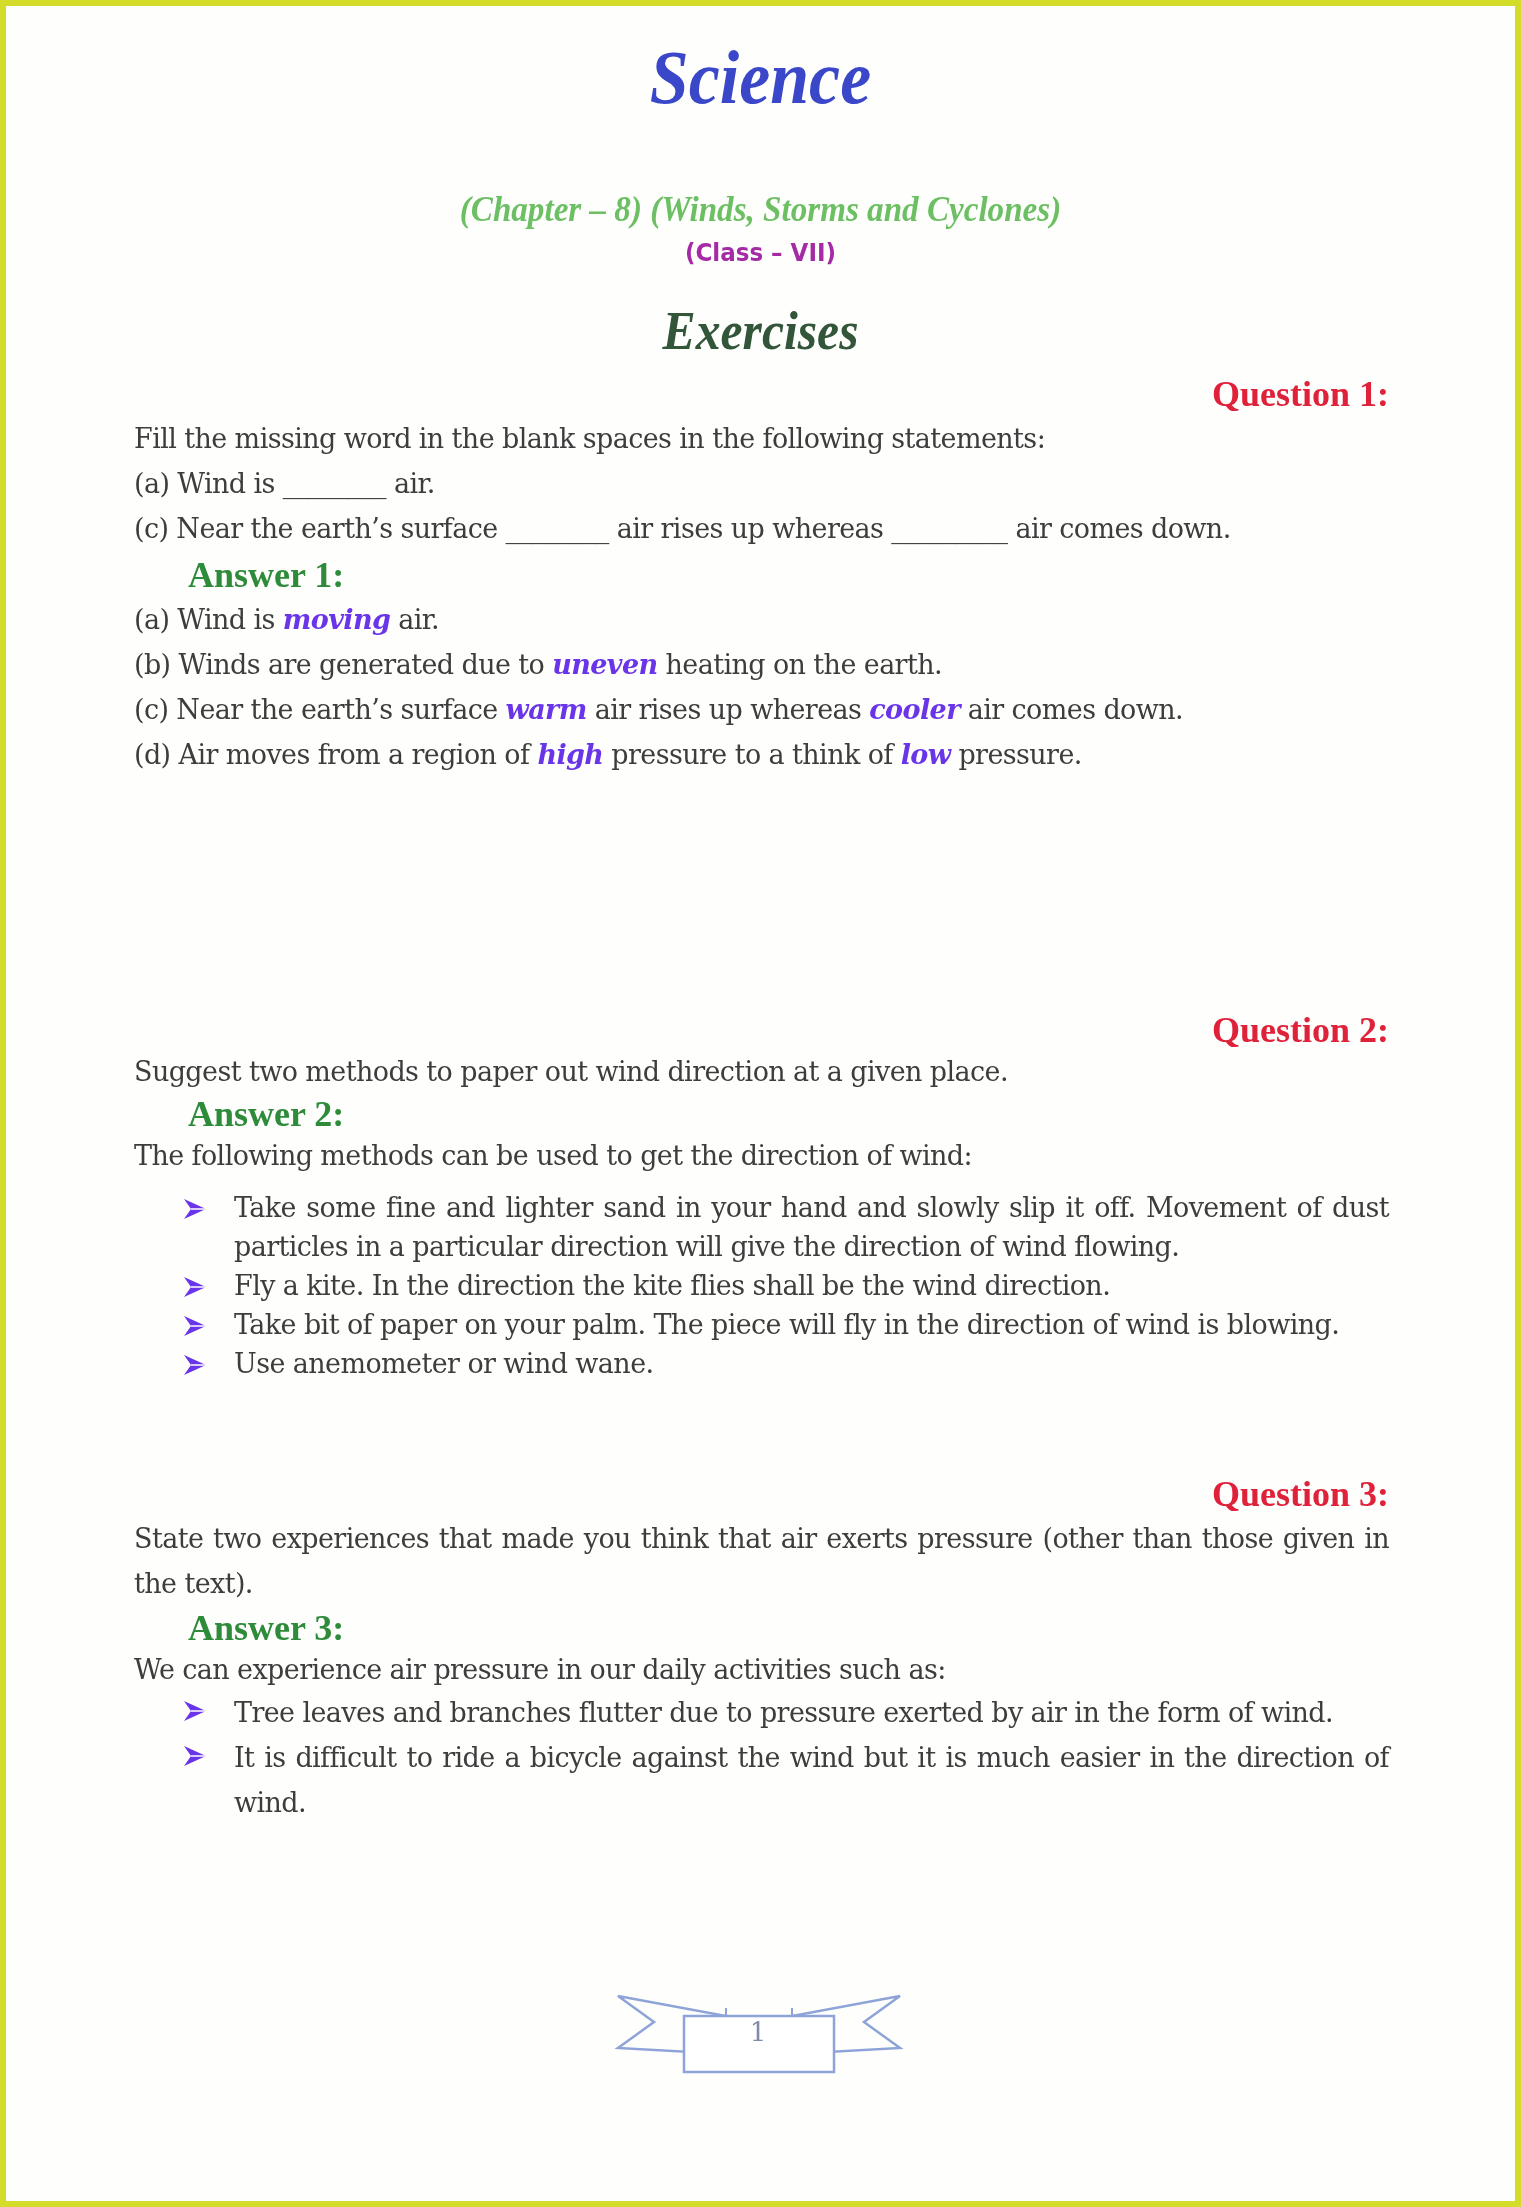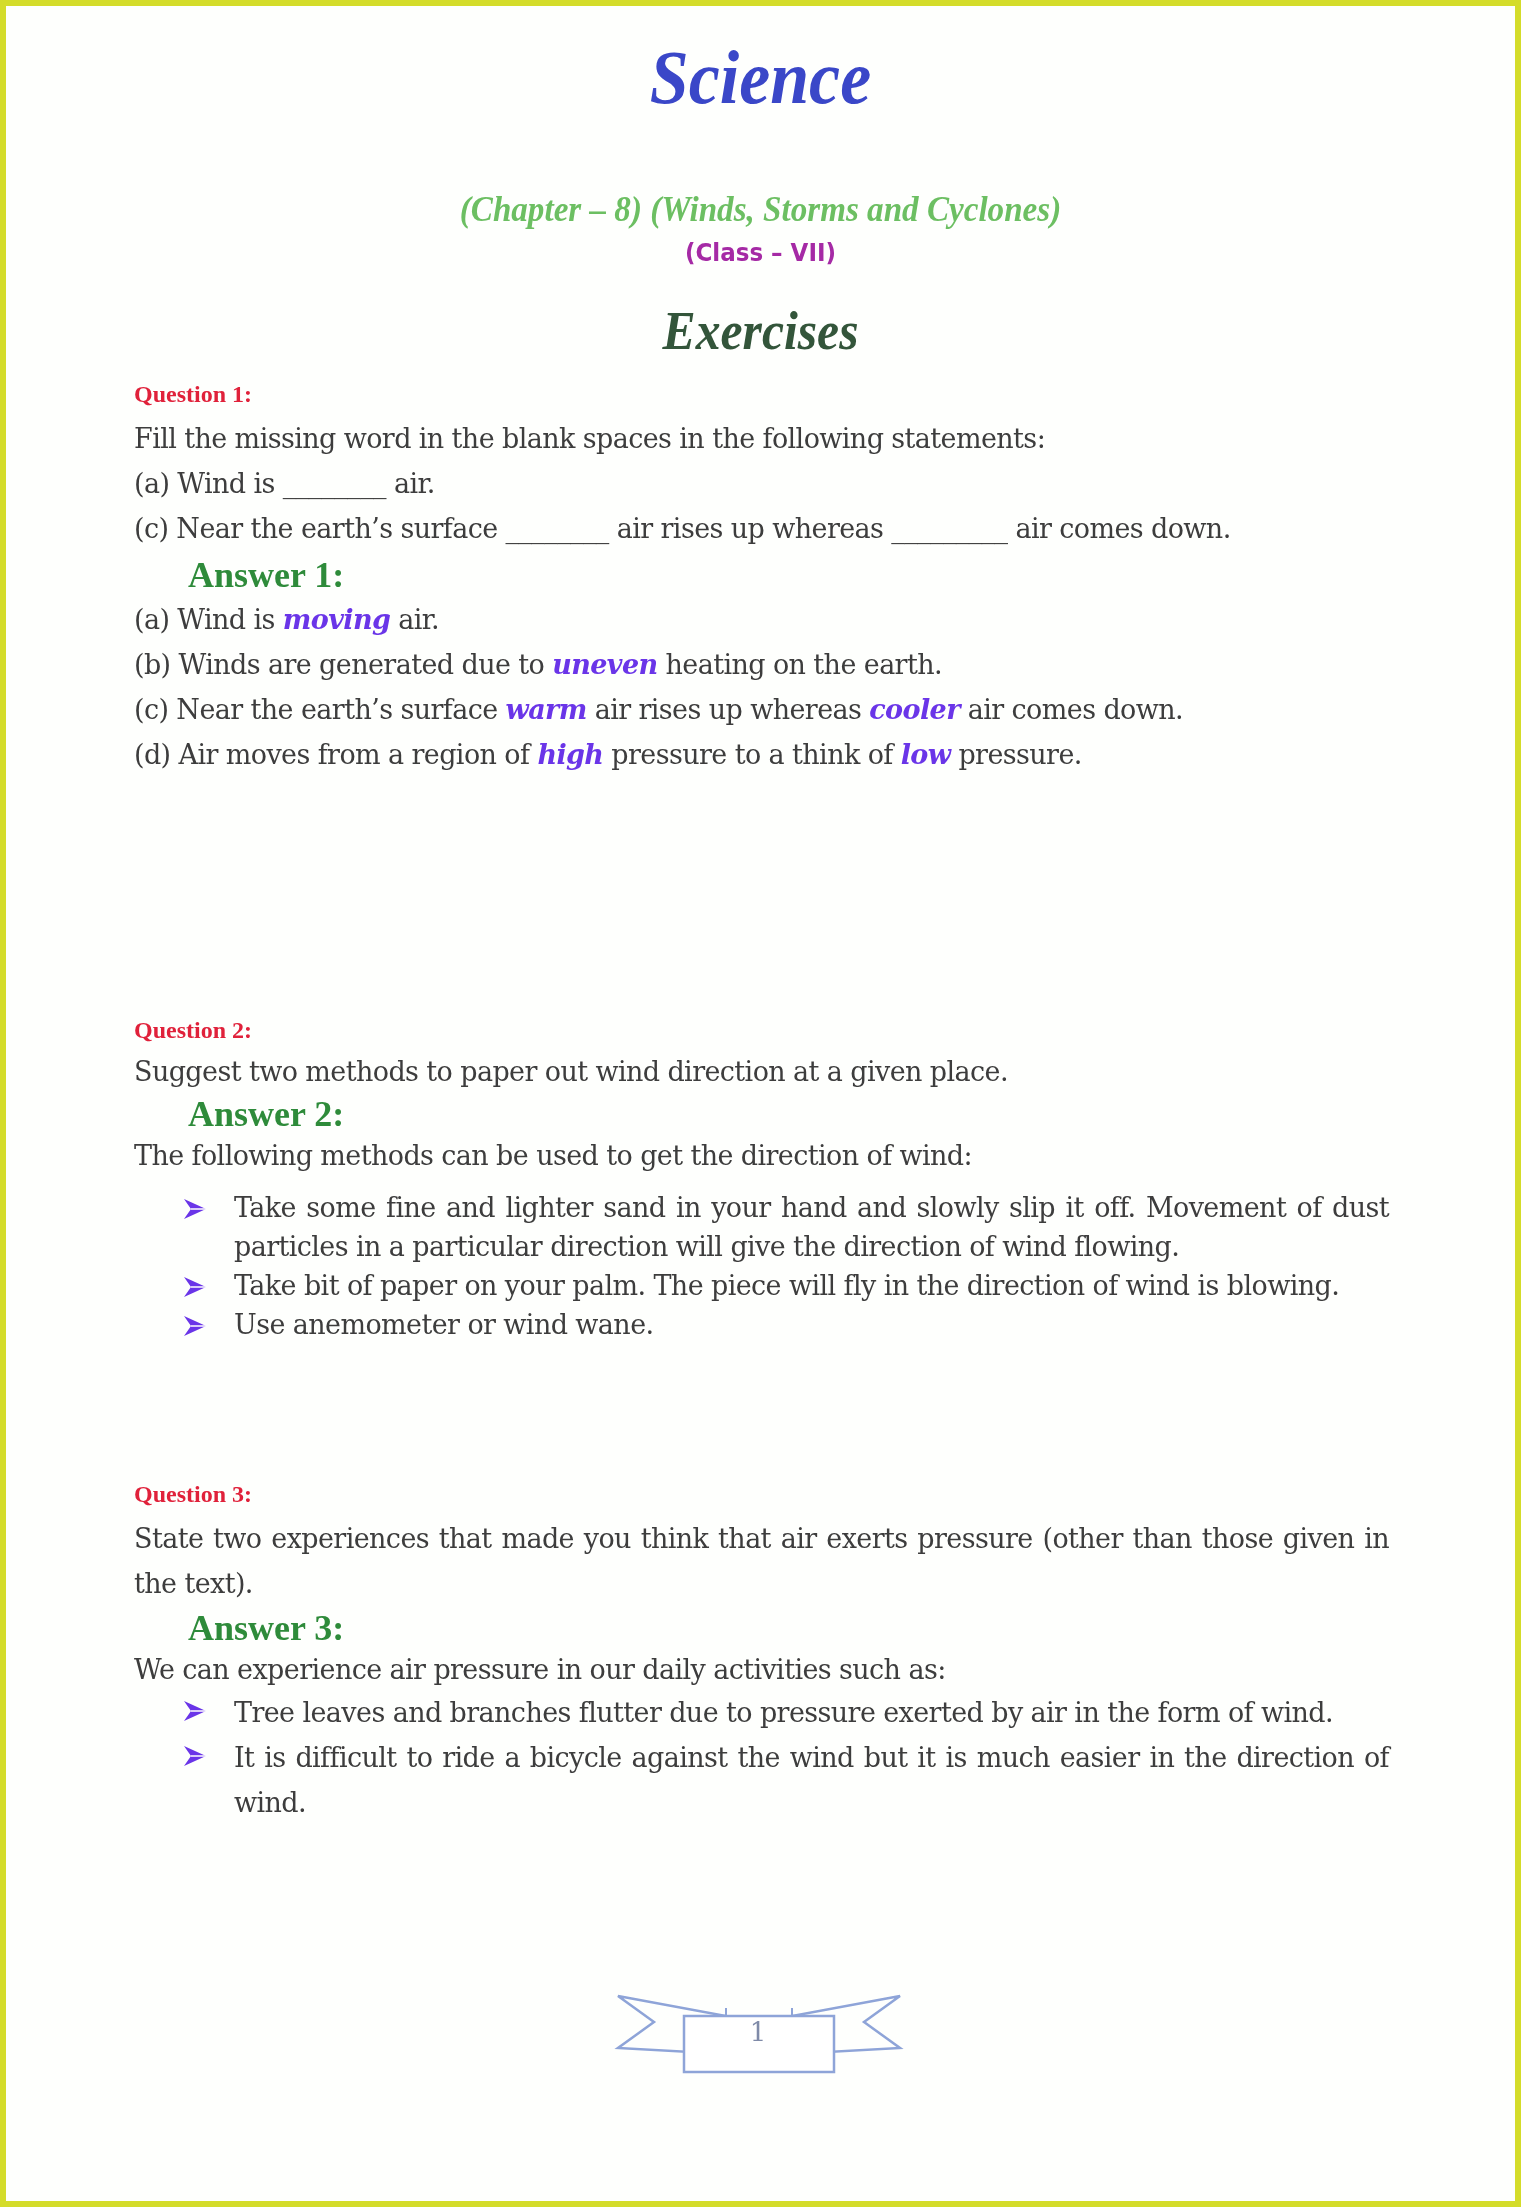--- a/index.html
+++ b/index.html
@@ -24,22 +24,22 @@
   .class-line {
     top: 238px; font-family: "DejaVu Sans", sans-serif; font-weight: bold;
     font-size: 25px; color: #a52aa5; transform: scaleX(0.92);
   }
   .exercises {
     top: 300px; font-family: "Liberation Serif", serif; font-style: italic; font-weight: bold;
     font-size: 54px; color: #33553a; transform: scaleX(0.92);
   }
   .content { position: absolute; left: 134px; width: 1255px; }
   .q-head {
-    font-family: "Liberation Serif", serif; font-weight: bold; font-size: 24px;
-    color: #e0213a; line-height: 44px; margin: 0;
+    font-family: "Liberation Serif", serif; font-weight: bold; font-size: 36px;
+    color: #e0213a; line-height: 44px; margin: 0; text-align: right;
   }
   .a-head {
     font-family: "Liberation Serif", serif; font-weight: bold; font-size: 36px;
     color: #2e8b3a; line-height: 44px; margin: 0 0 0 54px;
   }
   .line {
     font-family: "DejaVu Serif", serif; font-size: 27px; line-height: 45px; color: #3d3d3d;
     margin: 0; white-space: nowrap; letter-spacing: -0.6px;
   }
   .justify { white-space: normal; text-align: justify; }
@@ -100,20 +100,27 @@
           <path d="M2 2 L24 12 L2 22 L9 12 Z" fill="#6a35e8"></path>
           <path d="M9 12 L24 12" stroke="#ffffff" stroke-width="1.5"></path>
         </svg>
       <span>Take some fine and lighter sand in your hand and slowly slip it off. Movement of dust particles in a particular direction will give the direction of wind flowing.</span>
     </li>
     <li>
       <svg class="arrow" viewBox="0 0 26 24">
           <path d="M2 2 L24 12 L2 22 L9 12 Z" fill="#6a35e8"></path>
           <path d="M9 12 L24 12" stroke="#ffffff" stroke-width="1.5"></path>
         </svg>
+      <span>Fly a kite. In the direction the kite flies shall be the wind direction.</span>
+    </li>
+    <li>
+      <svg class="arrow" viewBox="0 0 26 24">
+          <path d="M2 2 L24 12 L2 22 L9 12 Z" fill="#6a35e8"></path>
+          <path d="M9 12 L24 12" stroke="#ffffff" stroke-width="1.5"></path>
+        </svg>
       <span>Take bit of paper on your palm. The piece will fly in the direction of wind is blowing.</span>
     </li>
     <li>
       <svg class="arrow" viewBox="0 0 26 24">
           <path d="M2 2 L24 12 L2 22 L9 12 Z" fill="#6a35e8"></path>
           <path d="M9 12 L24 12" stroke="#ffffff" stroke-width="1.5"></path>
         </svg>
       <span>Use anemometer or wind wane.</span>
     </li>
   </ul>

